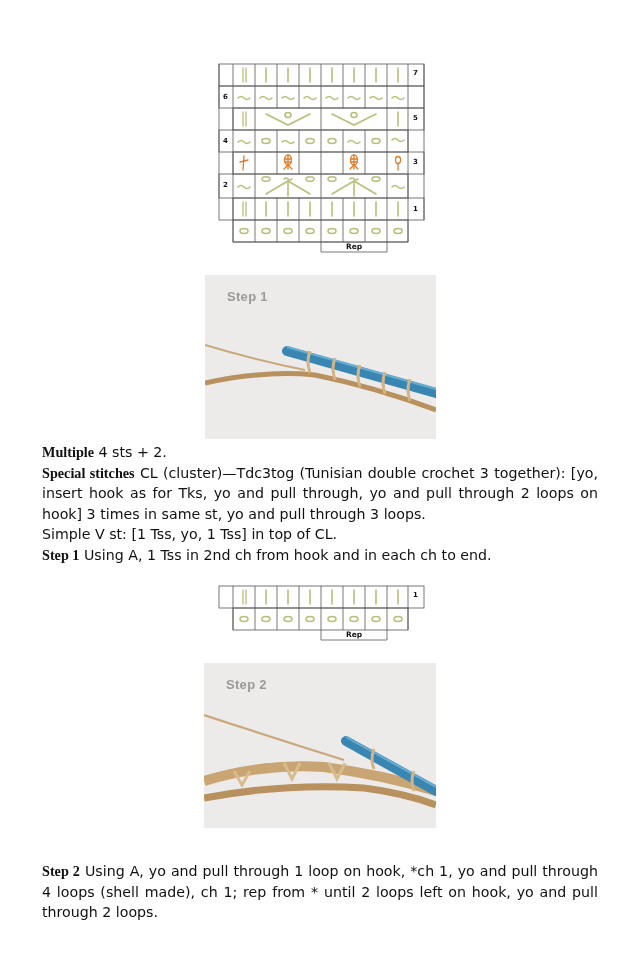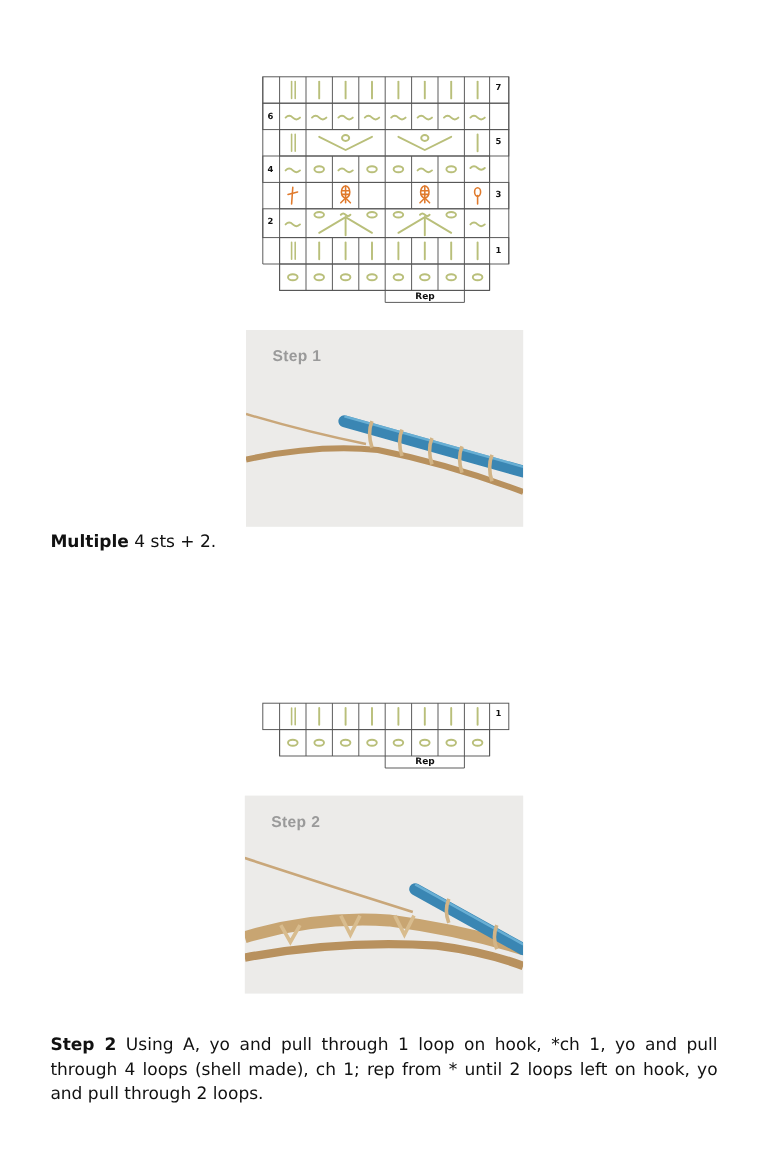--- a/index.html
+++ b/index.html
@@ -3,21 +3,21 @@
 <meta charset="utf-8">
 <style>
   html,body{margin:0;padding:0;background:#fff;}
   body{width:640px;height:960px;position:relative;overflow:hidden;font-family:"DejaVu Sans","Liberation Sans",sans-serif;color:#111;}
   .chart{position:absolute;}
   .grid-svg{display:block;}
   .photo{position:absolute;background:#ecebe9;overflow:hidden;}
   .photo .label{position:absolute;left:22px;top:14px;font-family:"Liberation Sans",sans-serif;font-weight:bold;font-size:13px;color:#9a9a9a;letter-spacing:0.3px;}
   .text-block{position:absolute;left:42px;width:556px;font-size:14.2px;line-height:20.5px;text-align:justify;}
   .text-block p{margin:0;}
-  .text-block b{font-weight:bold;}
+  .text-block b{font-weight:bold;font-family:Liberation Serif, serif;}
 </style>
 </head>
 <body>
 
 <div class="chart" style="left:215px;top:60px;width:215px;height:200px;">
   <svg class="grid-svg" width="215" height="200" viewBox="215 60 215 200">
     <g stroke="#555" stroke-width="0.8" fill="none">
 
       <rect x="219" y="64" width="205" height="22"></rect>
 
@@ -184,20 +184,23 @@
         <path d="M130 83 q-4 10 0 22"></path>
         <path d="M155 90 q-4 10 0 22"></path>
       <path d="M180 97 q-4 10 0 22"></path>
         <path d="M205 104 q-4 10 0 22"></path>
     </g>
   </svg>
 </div>
 
 <div class="text-block" style="top:442px;">
   <p><b>Multiple</b><span> 4 sts + 2.</span></p>
+  <p><b>Special stitches</b><span> CL (cluster)—Tdc3tog (Tunisian double crochet 3 together): [yo, insert hook as for Tks, yo and pull through, yo and pull through 2 loops on hook] 3 times in same st, yo and pull through 3 loops.</span></p>
+  <p>Simple V st: [1 Tss, yo, 1 Tss] in top of CL.</p>
+  <p><b>Step 1</b><span> Using A, 1 Tss in 2nd ch from hook and in each ch to end.</span></p>
 </div>
 
 <div class="chart" style="left:215px;top:580px;width:215px;height:65px;">
   <svg class="grid-svg" width="215" height="65" viewBox="215 580 215 65">
     <g stroke="#555" stroke-width="0.8" fill="none">
       <rect x="219" y="586" width="205" height="22"></rect>
       <rect x="233" y="608" width="175" height="22"></rect>
       <line x1="233" y1="586" x2="233" y2="630"></line>
       <line x1="255" y1="586" x2="255" y2="630"></line>
         <line x1="277" y1="586" x2="277" y2="630"></line>

